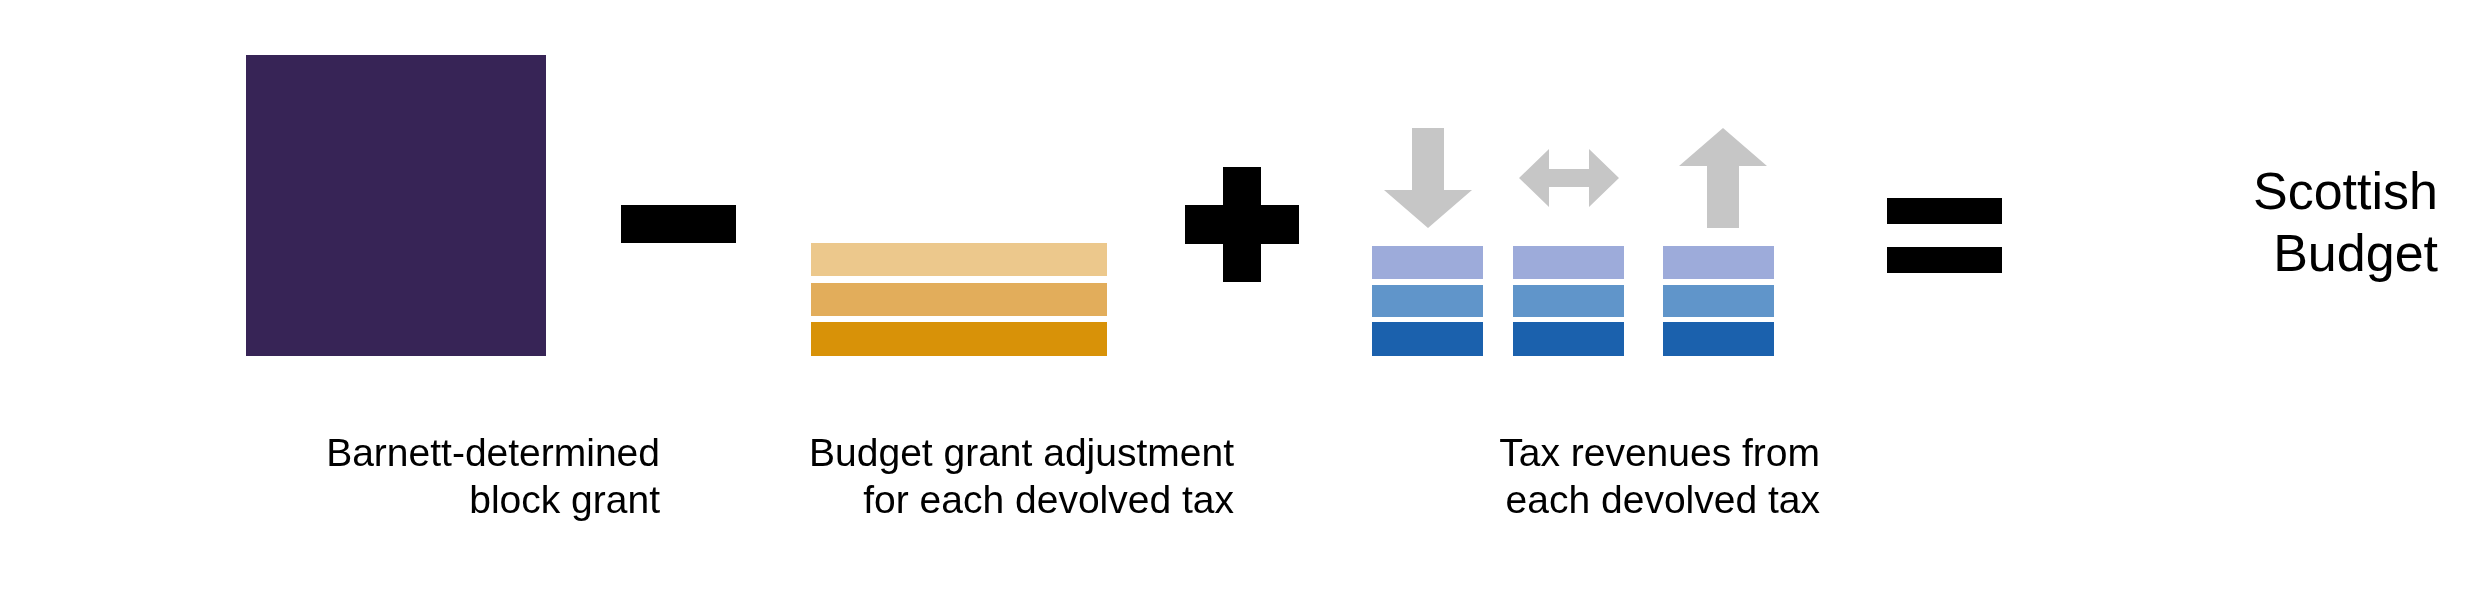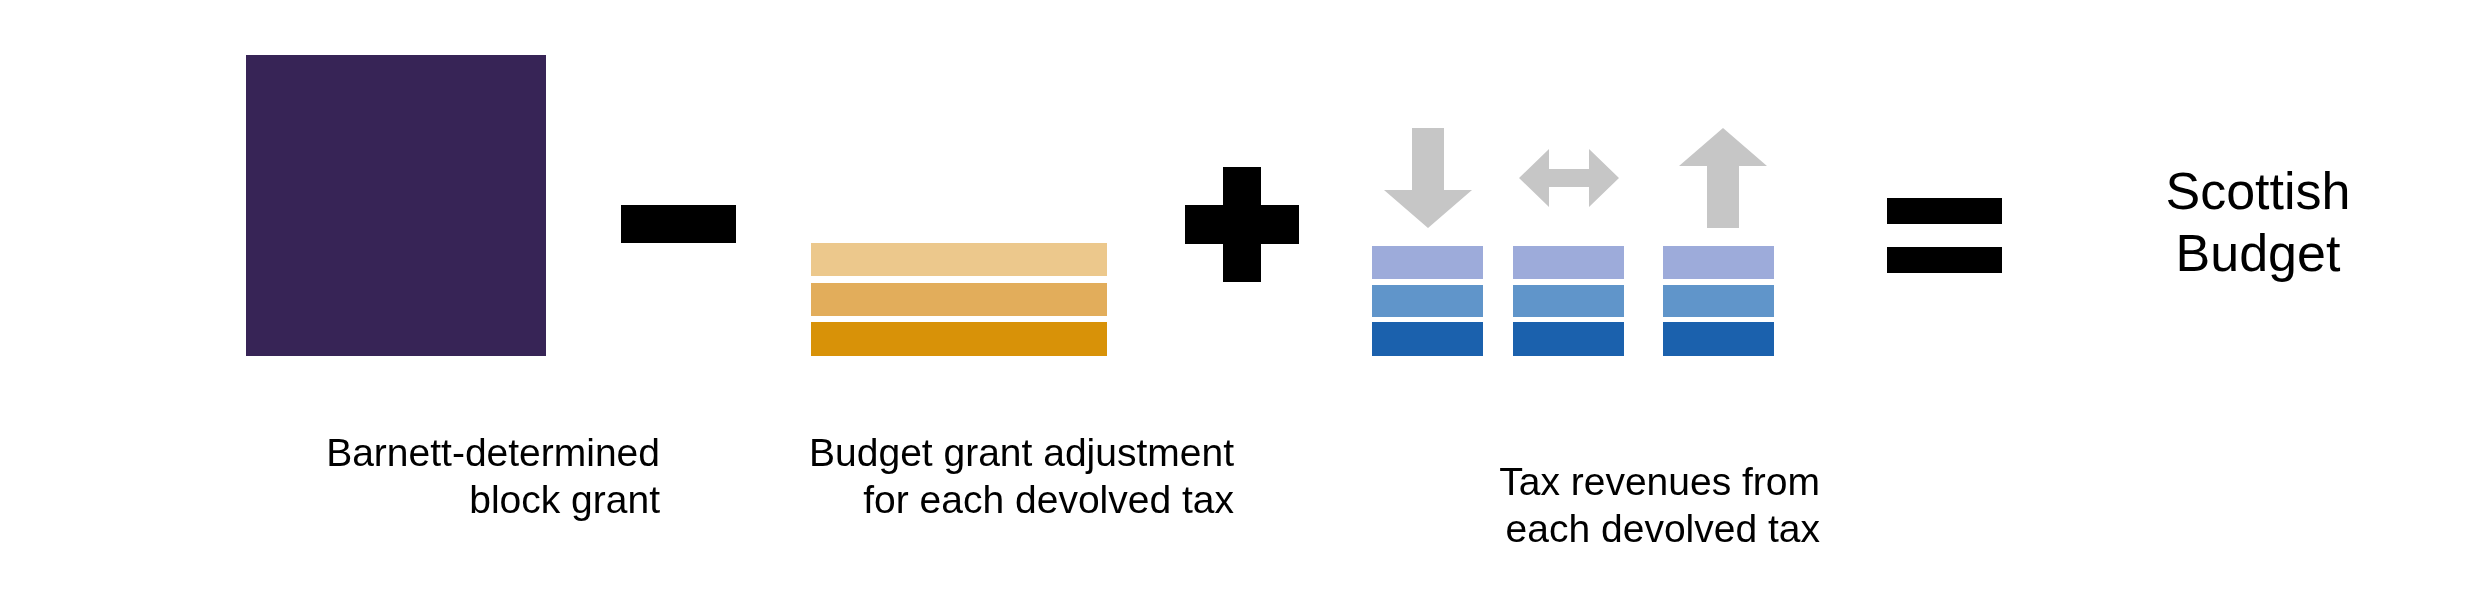--- a/index.html
+++ b/index.html
@@ -118,30 +118,30 @@
   .caption {
     text-align: right;
     font-size: 39px;
     line-height: 47px;
     color: #000000;
     font-family: "Liberation Sans", sans-serif;
     white-space: pre-line;
   }
   .caption.cap1 { left: 130px;  top: 429px; width: 530px; }
   .caption.cap2 { left: 674px;  top: 429px; width: 560px; }
-  .caption.cap3 { left: 1330px; top: 429px; width: 490px; margin-top: 29px; }
+  .caption.cap3 { left: 1330px; top: 429px; width: 490px; }
 
   .result-label {
     left: 2078px;
     top: 160px;
     width: 360px;
     font-size: 52px;
     line-height: 62px;
     color: #000000;
-    text-align: center;
+    text-align: right;
     white-space: pre-line;
     font-family: "Liberation Sans", sans-serif;
   }
 </style>
 </head>
 <body>
 
 <div id="stage">
 
   <div class="abs barnett-block"></div>

